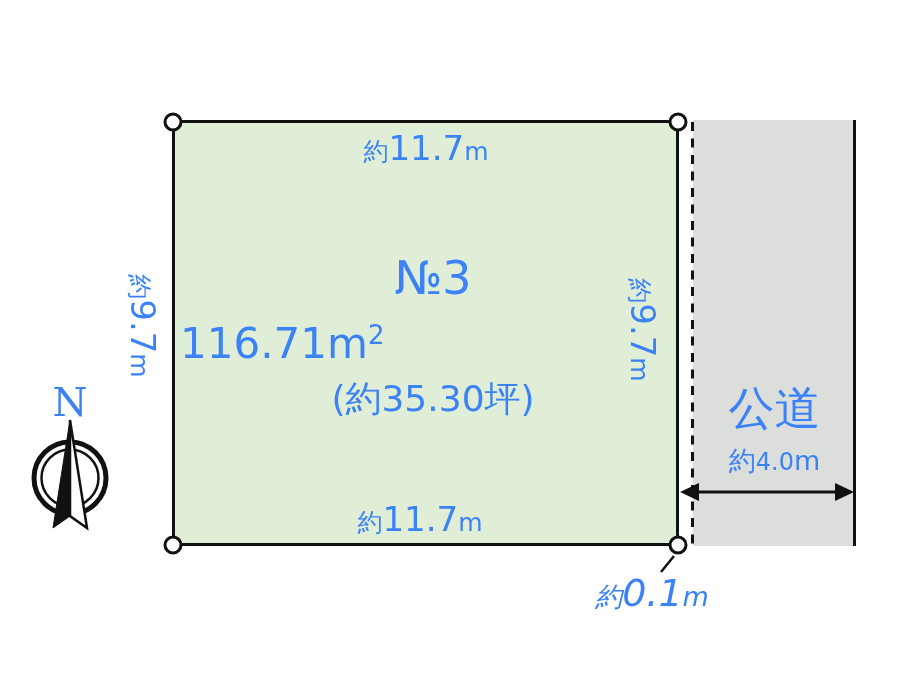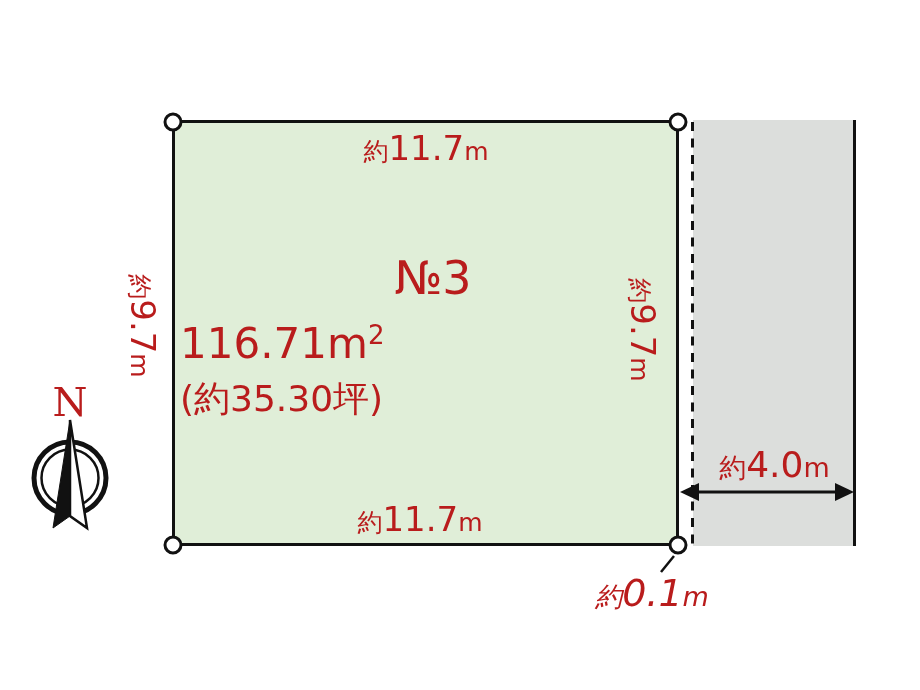--- a/index.html
+++ b/index.html
@@ -1,21 +1,21 @@
 <!DOCTYPE html>
 <html><head>
 <meta charset="utf-8">
 <style>
   html, body { margin: 0; padding: 0; background: #ffffff; }
   .canvas {
     position: relative;
     width: 920px; height: 687px;
     background: #ffffff;
     font-family: "DejaVu Sans", "Liberation Sans", sans-serif;
-    color: #b91c1c;
+    color: #3b82f6;
     overflow: hidden;
   }
   
   .plot-rect {
     position: absolute; left: 172px; top: 120px;
     width: 507px; height: 426px;
     box-sizing: border-box;
     background: #e0eed8;
     border: 3px solid #111111;
   }
@@ -55,33 +55,33 @@
     position: absolute; left: 180px; top: 255px; width: 506px;
     text-align: center; font-size: 46px; line-height: 1; white-space: nowrap;
   }
   .plot-area {
     position: absolute; left: 180px; top: 322px; width: 506px;
     text-align: left; font-size: 42px; line-height: 1; white-space: nowrap;
   }
   .plot-area .sup { font-size: 26px; vertical-align: 14px; }
   .plot-tsubo {
     position: absolute; left: 180px; top: 381px; width: 506px;
-    font-size: 36px; line-height: 1; white-space: nowrap;
+    text-align: center; font-size: 36px; line-height: 1; white-space: nowrap;
   }
   
   .road-label {
     position: absolute; left: 693px; top: 385px; width: 163px;
     text-align: center; font-size: 46px; line-height: 1; white-space: nowrap;
   }
   .road-width {
     position: absolute; left: 693px; top: 447px; width: 163px;
     text-align: center; line-height: 1; white-space: nowrap;
   }
   .road-width .dim-prefix { font-size: 27px; }
-  .road-width .dim-value  { font-size: 36px; margin-top: 20px; }
+  .road-width .dim-value  { font-size: 24px; margin-top: 20px; }
   .road-width .dim-unit   { font-size: 27px; }
   
   .offset-label {
     position: absolute; left: 652px; top: 593px;
     transform: translate(-50%,-50%);
     line-height: 1; white-space: nowrap; font-style: italic;
   }
   .offset-label .dim-value { font-size: 38px; }
   .offset-label .dim-prefix, .offset-label .dim-unit { font-size: 27px; }
   
@@ -138,20 +138,21 @@
   <div class="plot-number">
     <span>№</span><span>3</span>
   </div>
   <div class="plot-area">
     <span>116.71</span><span>m</span><span class="sup">2</span>
   </div>
   <div class="plot-tsubo">
     <span>(</span><span>約35.30坪</span><span>)</span>
   </div>
 
+  <div class="road-label">公道</div>
   <div class="road-width">
     <span class="dim-prefix">約</span><span class="dim-value">4.0</span><span class="dim-unit">m</span>
   </div>
 
   <div class="offset-label">
     <span class="dim-prefix">約</span><span class="dim-value">0.1</span><span class="dim-unit">m</span>
   </div>
 
   <div class="north-label">N</div>
   <svg class="compass" viewBox="0 0 110 130">

